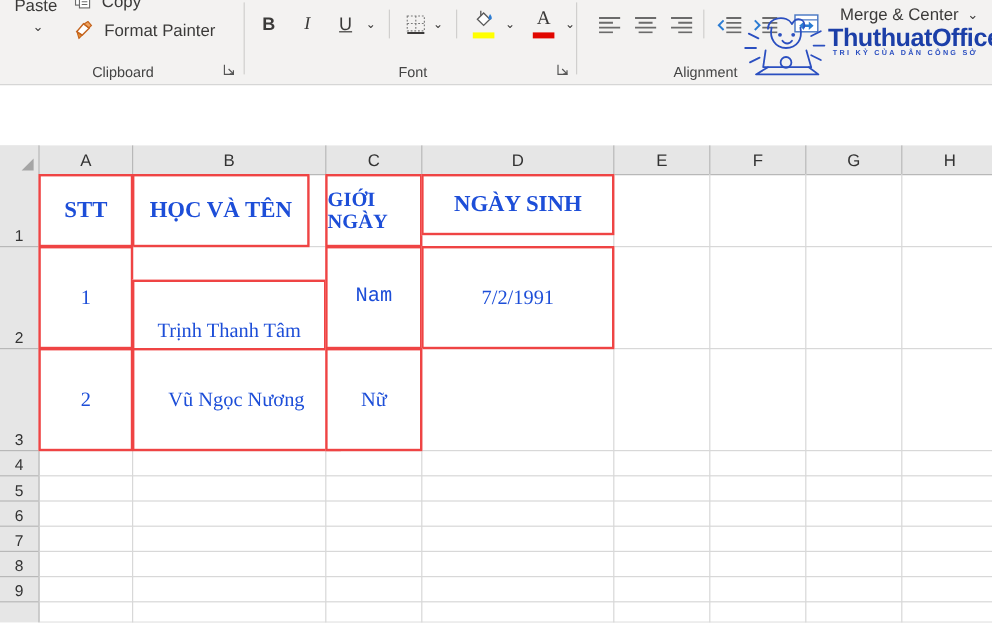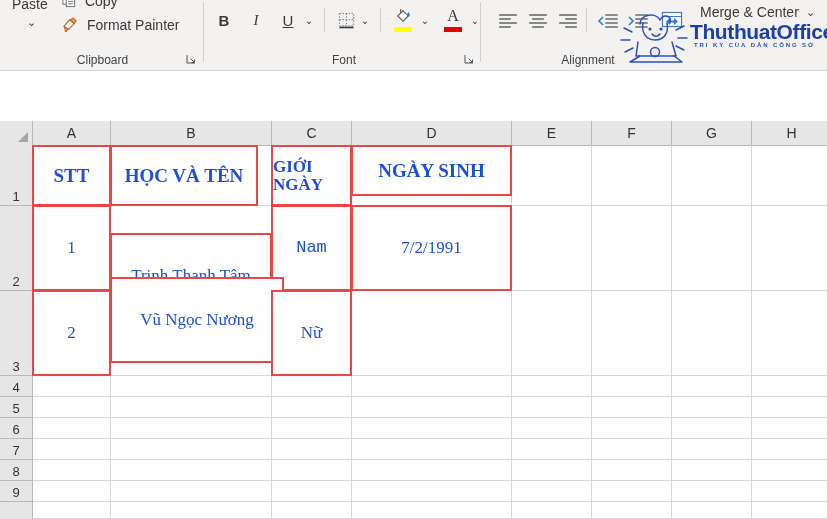--- a/index.html
+++ b/index.html
@@ -466,17 +466,17 @@
       <div class="tcell head" style="left:77px;  top:0px; width:148px; height:61px;">HỌC VÀ TÊN</div>
       <div class="tcell head" style="left:238px; top:0px; width:81px;  height:61px; font-size:17px;">GIỚI NGÀY</div>
       <div class="tcell head" style="left:318px; top:0px; width:161px; height:51px;">NGÀY SINH</div>
 
       <div class="tcell body" style="left:-1px;  top:60px; width:79px;  height:86px;">1</div>
       <div class="tcell body" style="left:77px;  top:60px; width:162px; height:86px;margin-top:28px;">Trịnh Thanh Tâm</div>
       <div class="tcell body" style="left:238px; top:60px; width:81px;  height:86px;font-family:Liberation Mono, monospace;">Nam</div>
       <div class="tcell body" style="left:318px; top:60px; width:161px; height:86px;">7/2/1991</div>
 
       <div class="tcell body" style="left:-1px;  top:145px; width:79px;  height:86px;">2</div>
-      <div class="tcell body" style="left:77px;  top:132px; width:174px; height:86px;">Vũ Ngọc Nương</div>
+      <div class="tcell body" style="left:77px;  top:145px; width:174px; height:86px;">Vũ Ngọc Nương</div>
       <div class="tcell body" style="left:238px; top:145px; width:81px;  height:86px;">Nữ</div>
     </div>
   </div>
 </div>
 
 </body></html>

